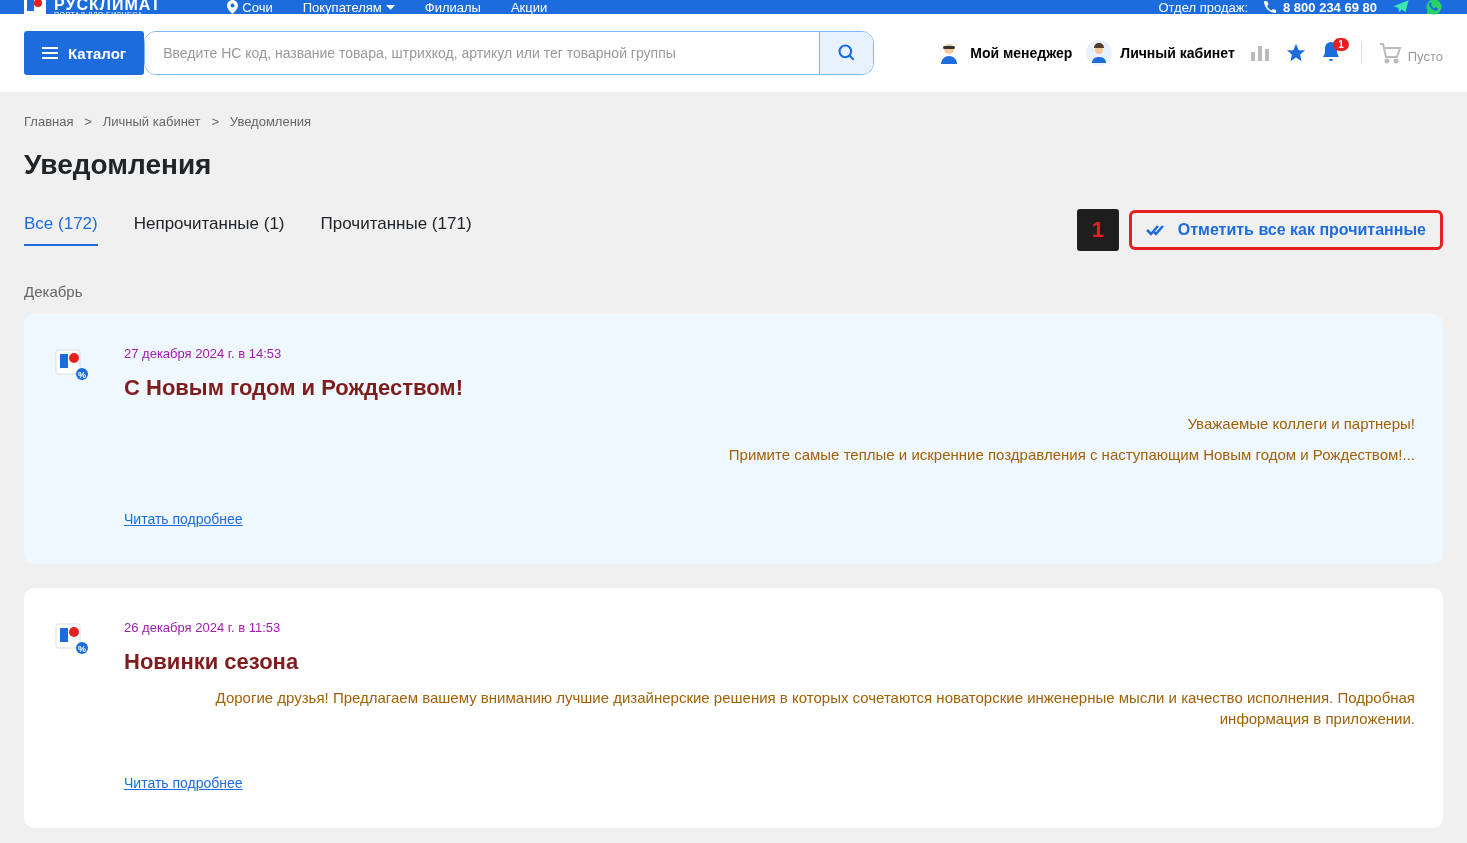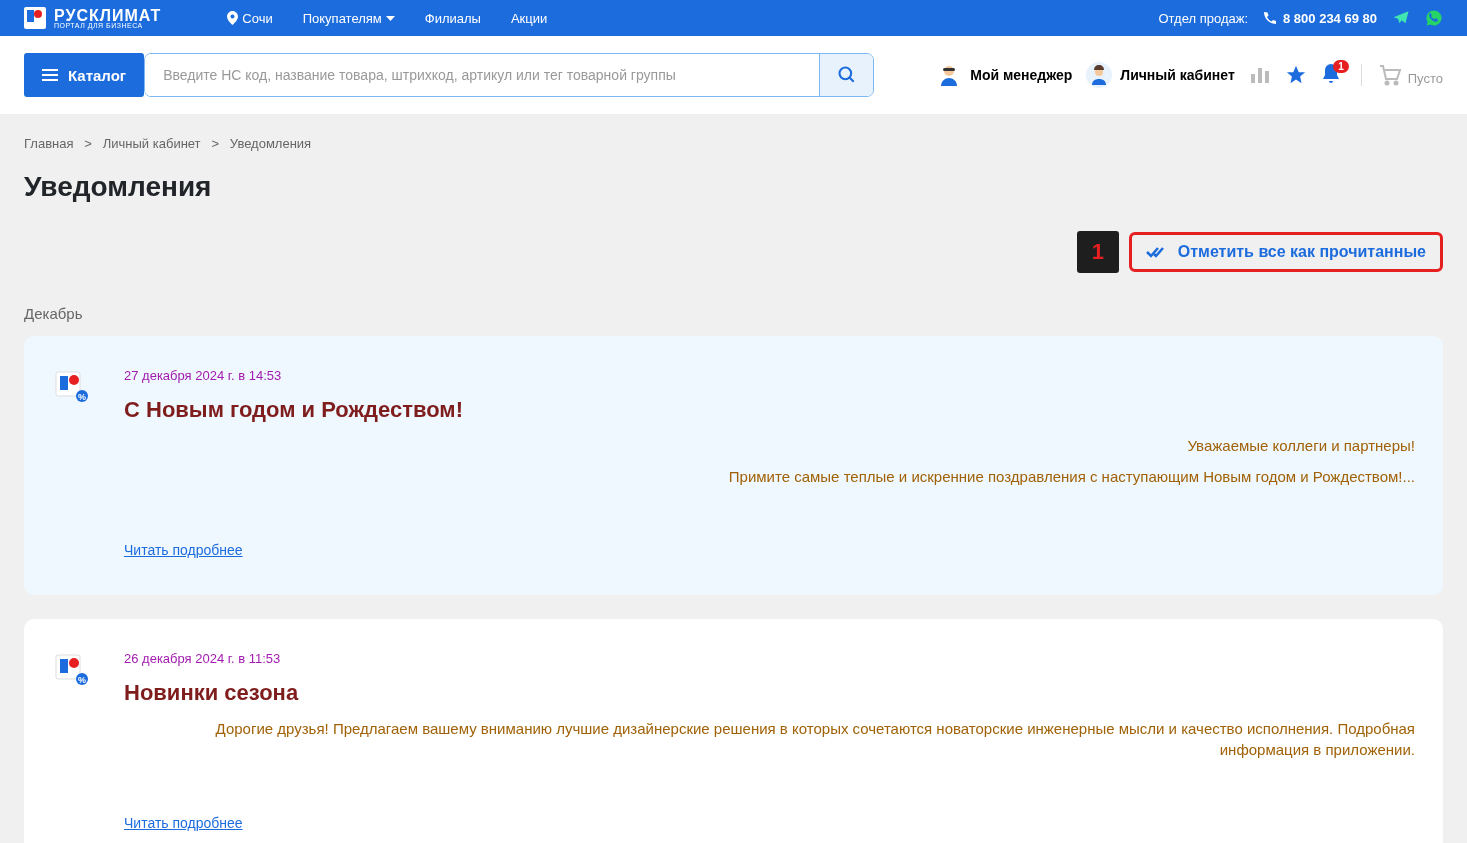--- a/index.html
+++ b/index.html
@@ -1,30 +1,30 @@
 <!DOCTYPE html>
 <html><head>
   <meta charset="utf-8">
   <style>
     * { margin: 0; padding: 0; box-sizing: border-box; }
     body { font-family: Arial, sans-serif; background: #f0f0f0; }
     
     
-    .top-bar { background: #1c6cdd; height: 36px; display: flex; align-items: center; padding: 0 24px; gap: 30px; color: white; font-size: 13px; }
+    .top-bar { background: #1c6cdd; height: 14px; display: flex; align-items: center; padding: 0 24px; gap: 30px; color: white; font-size: 13px; }
     .logo-area { display: flex; align-items: center; gap: 8px; font-weight: bold; font-size: 16px; letter-spacing: 1px; }
     .logo-sub { font-size: 7px; letter-spacing: 0.5px; font-weight: normal; display: block; margin-top: -3px; }
     .location { display: flex; align-items: center; gap: 5px; margin-left: 36px;}
     .top-nav-item { cursor: pointer; display: flex; align-items: center; gap: 4px;}
     .top-bar-right { margin-left: auto; display: flex; align-items: center; gap: 15px; }
     .phone-area { display: flex; align-items: center; gap: 6px; font-weight: bold; }
     
     
     .header { background: white; height: 78px; display: flex; align-items: center; padding: 0 24px; }
     .catalog-btn { background: #1c6cdd; color: white; border: none; height: 44px; padding: 0 18px; display: flex; align-items: center; gap: 10px; font-size: 15px; font-weight: bold; cursor: pointer; border-radius: 3px;}
-    .search-wrap { display: flex; flex: 0 0 730px; border: 1px solid #7cb8f1; border-radius: 7px; overflow: hidden; height: 44px; }
+    .search-wrap { display: flex; flex: 0 0 730px; border: 1px solid #7cb8f1; border-radius: 12px; overflow: hidden; height: 44px; }
     .search-input { flex: 1; border: none; padding: 0 18px; font-size: 14px; outline: none; }
     .search-input::placeholder { color: #999; }
     .search-btn { width: 54px; background: #e8f2fd; border: none; border-left: 1px solid #7cb8f1; cursor: pointer; display: flex; align-items: center; justify-content: center; color: #1c6cdd;}
     .header-right { display: flex; align-items: center; gap: 14px; margin-left: auto; font-size: 14px;}
     .manager-area, .account-area { display: flex; align-items: center; gap: 8px; font-weight: bold; cursor: pointer;}
     .icon-btn { cursor: pointer; display: flex; align-items: center; }
     .notif-wrap { position: relative; }
     .notif-badge { position: absolute; top: -4px; right: -8px; background: #e62020; color: white; font-size: 10px; font-weight: bold; padding: 1px 5px; border-radius: 8px; }
     .cart-area { display: flex; align-items: flex-end; gap: 6px; color: #999; font-size: 13px; cursor: pointer; border-left: 1px solid #ddd; padding-left: 16px; margin-left: 6px;}
     
@@ -44,21 +44,21 @@
     
     .month-label { font-size: 15px; color: #666; margin-bottom: 14px; margin-top: 32px; }
     
     .notif-card { background: white; border-radius: 10px; padding: 32px 28px 36px 28px; margin-bottom: 24px; display: flex; gap: 28px; }
     .notif-card.unread { background: #eff7ff; }
     .notif-icon { width: 44px; flex-shrink: 0; position: relative;}
     .notif-body { flex: 1; }
     .notif-date { font-size: 13px; color: #a21caf; margin-bottom: 14px; }
     .notif-title { font-size: 22px; font-weight: bold; margin-bottom: 12px; color: #7f1d1d;}
     .notif-text { font-size: 15px; color: #a16207; margin-bottom: 10px; line-height: 1.4; text-align: right;}
-    .notif-link { color: #1c6cdd; font-size: 14px; text-decoration: underline; cursor: pointer; display: inline-block; margin-top: 45px;}
+    .notif-link { color: #1c6cdd; font-size: 14px; text-decoration: underline; cursor: pointer; display: inline-block; margin-top: 36px;}
     
     svg { display: block; }
     .hamburger { display: inline-flex; flex-direction: column; gap: 3px; }
     .hamburger span { width: 16px; height: 2px; background: white; }
   </style>
 </head>
 <body>
 
 <div class="top-bar">
   <div class="logo-area">
@@ -177,20 +177,25 @@
     <a href="#">Главная</a>
     &nbsp;&nbsp;<span>&gt;</span>&nbsp;&nbsp;
     <a href="#">Личный кабинет</a>
     &nbsp;&nbsp;<span>&gt;</span>&nbsp;&nbsp;
     <span>Уведомления</span>
   </div>
 
   <h1 class="page-title">Уведомления</h1>
 
   <div class="tabs-row">
+    <div class="tabs">
+      <div class="tab active">Все (172)</div>
+      <div class="tab">Непрочитанные (1)</div>
+      <div class="tab">Прочитанные (171)</div>
+    </div>
     <div class="mark-read-wrap">
       <div class="callout-num">1</div>
       <button class="mark-read-btn">
         <svg width="22" height="14" viewBox="0 0 22 14" fill="none" stroke="#1c6cdd" stroke-width="2.5">
             <path d="M1 7l4 4L12 3"></path>
             <path d="M8 9l2 2L17 3"></path>
           </svg>
         <span>Отметить все как прочитанные</span>
       </button>
     </div>

